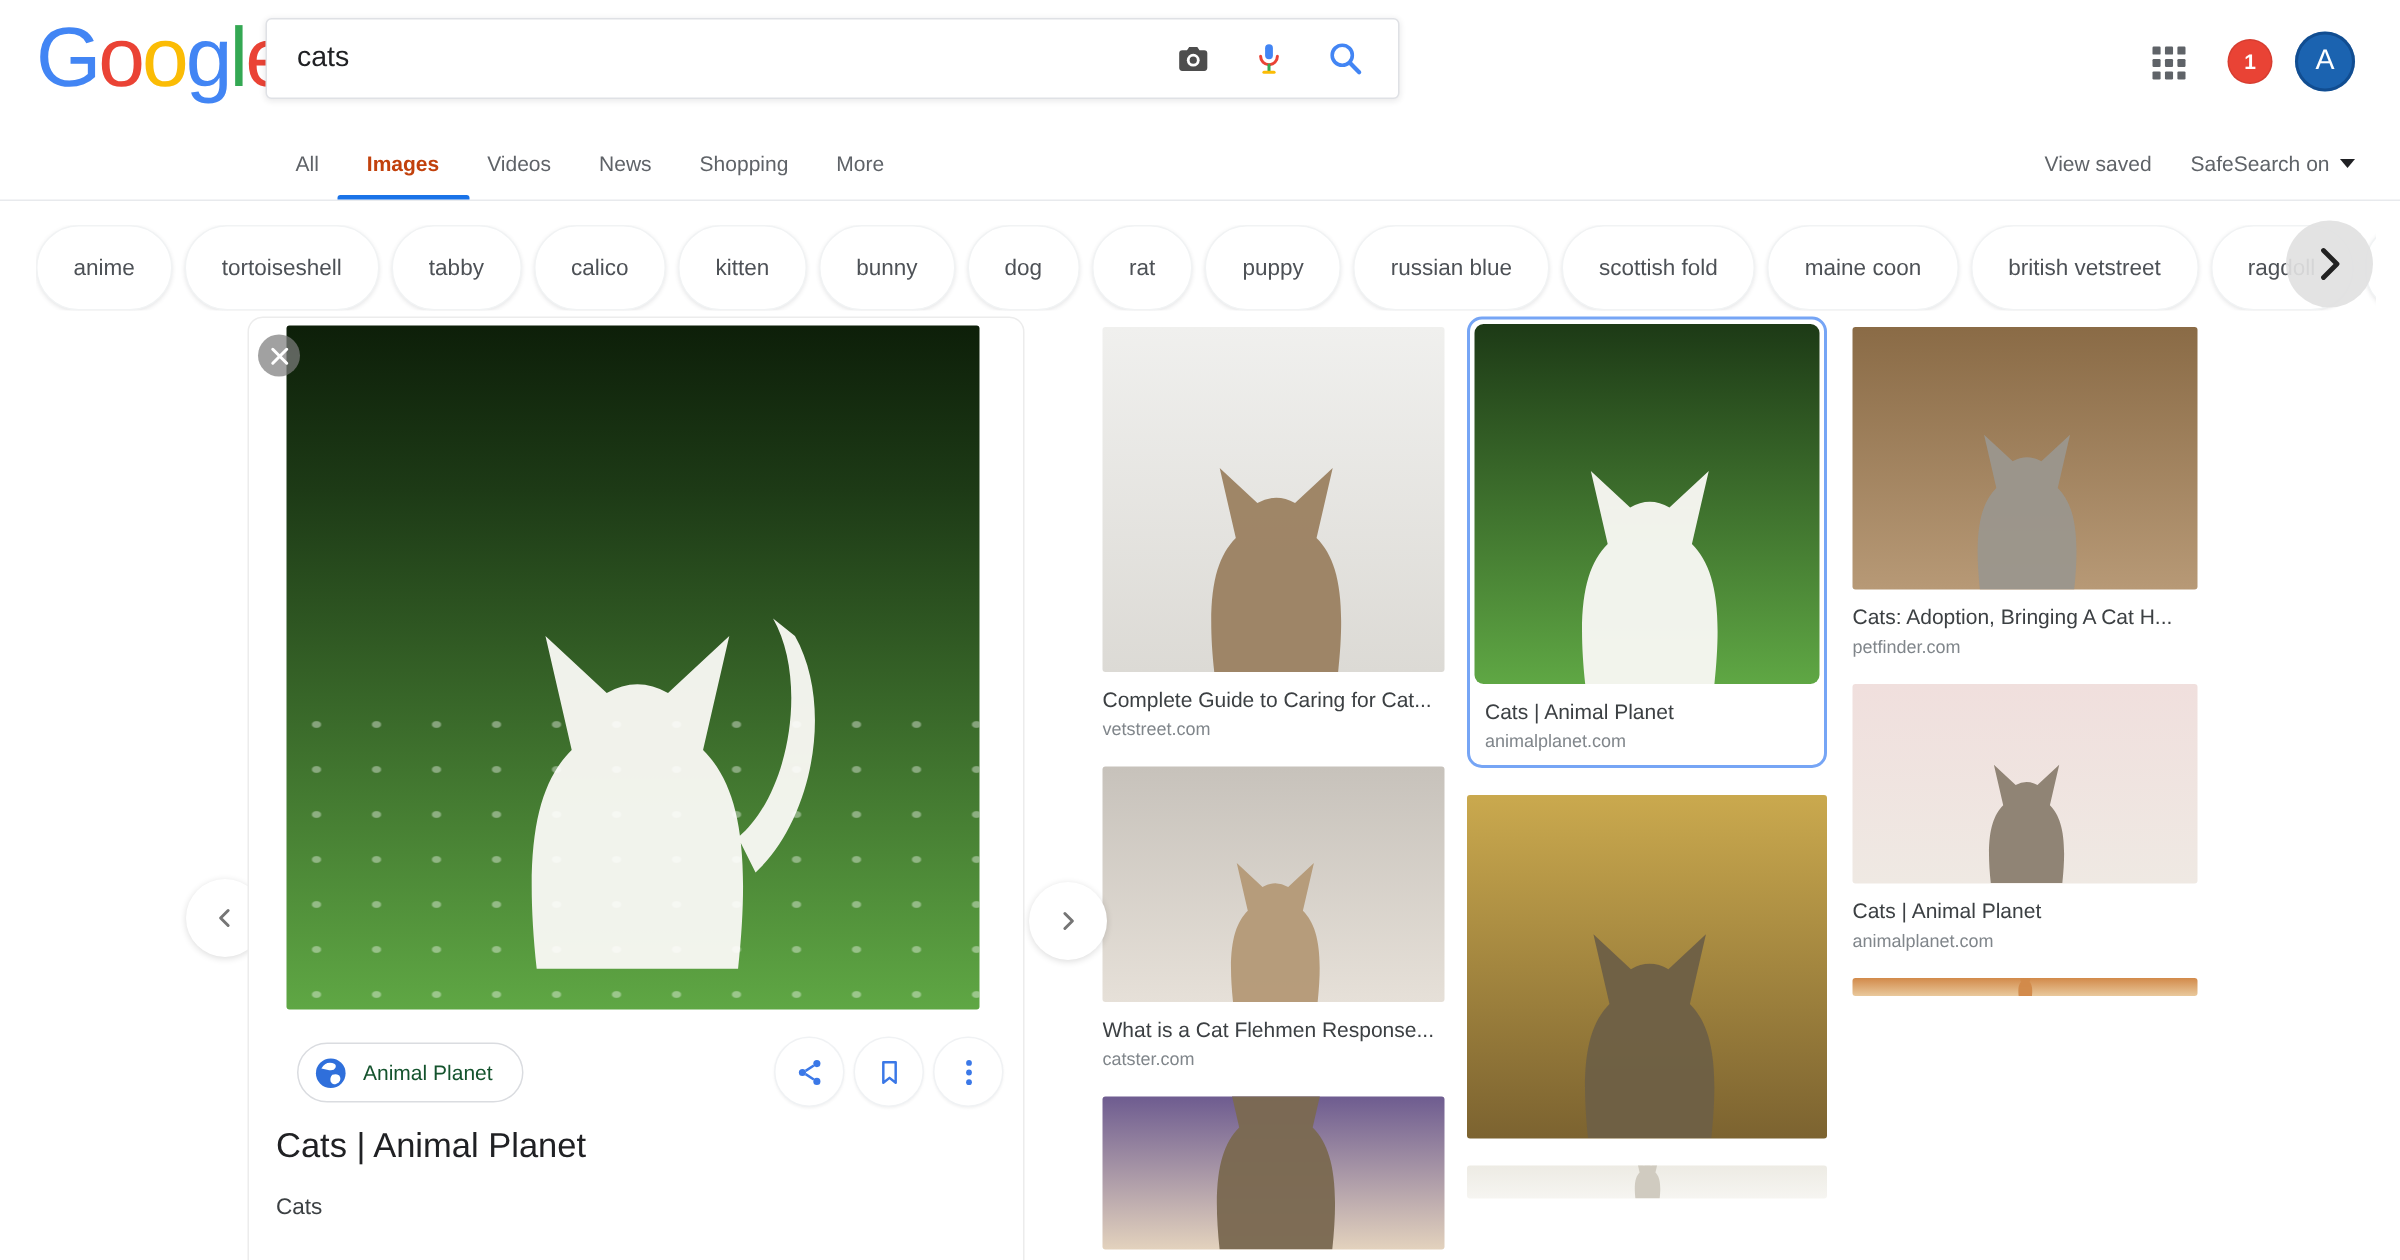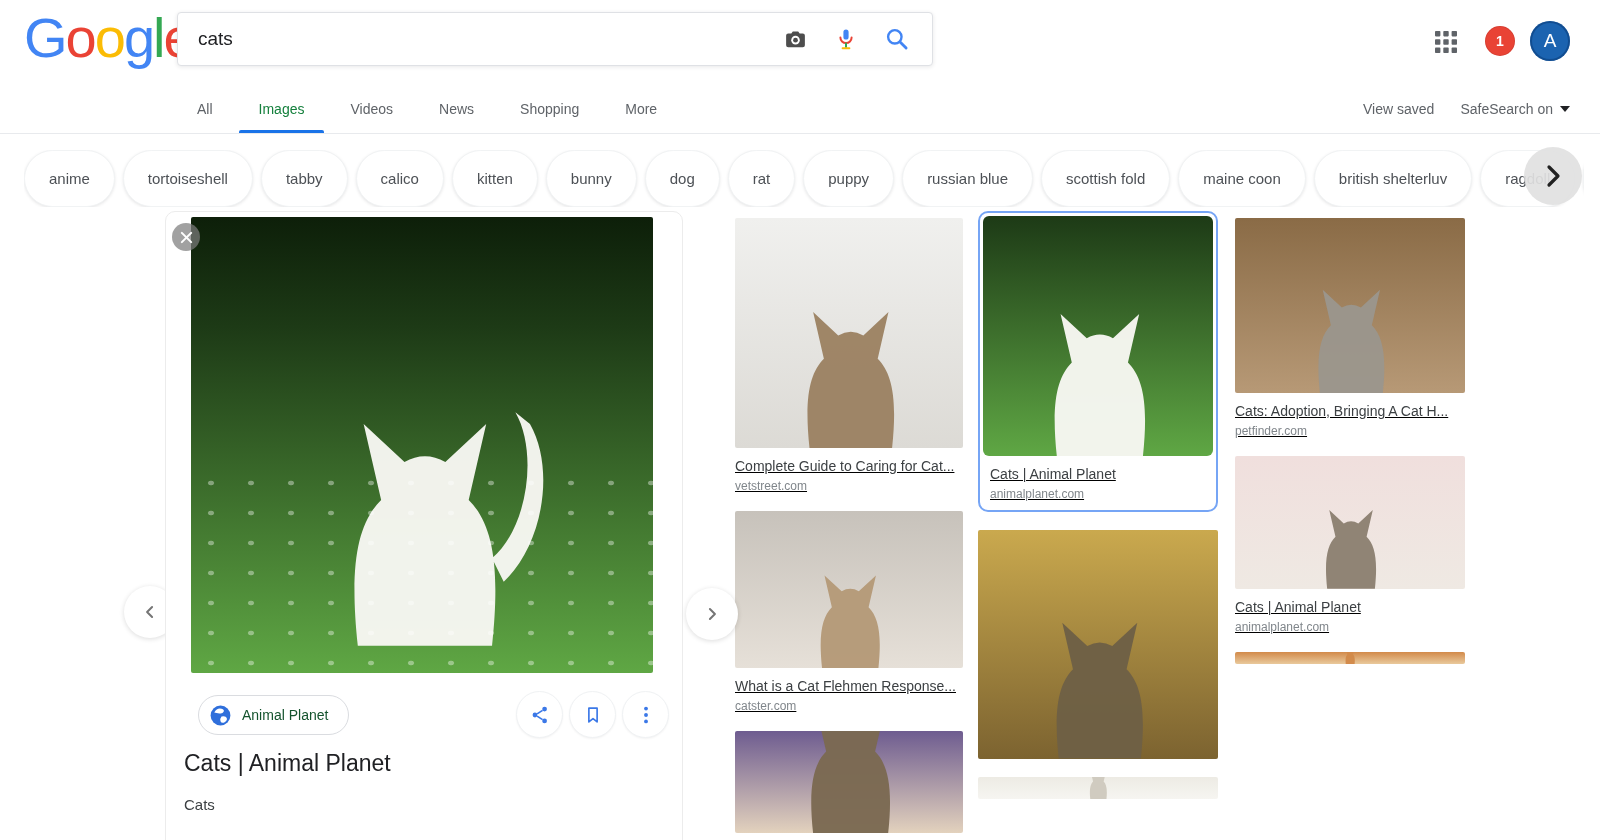--- a/index.html
+++ b/index.html
@@ -25,25 +25,25 @@
   .notif-badge { position:absolute; left:1485px; top:26px; width:30px; height:30px; border-radius:50%;
                  background:#e94335; color:#fff; font-size:14px; font-weight:bold;
                  display:flex; align-items:center; justify-content:center; cursor:pointer;
                  box-shadow:inset 0 0 0 1px rgba(0,0,0,.08); }
   .avatar { position:absolute; left:1530px; top:21px; width:40px; height:40px; border-radius:50%;
             background:#1b63b0; color:#fff; font-size:19px;
             display:flex; align-items:center; justify-content:center; cursor:pointer;
             box-shadow:inset 0 0 0 2px rgba(10,60,120,.55); }
 
   .tabs-row { position:absolute; left:195px; bottom:0; height:48px; display:flex;
-              align-items:stretch; gap:42px; }
+              align-items:stretch; gap:28px; }
   .tab { border:none; background:none; font-size:14px; color:#5f6368; cursor:pointer;
          position:relative; display:flex; align-items:center; padding:0 2px;
          font-family:"Liberation Sans", sans-serif; }
-  .tab.active { color:#15803d; font-weight:normal; }
+  .tab.active { color:#c2410c; font-weight:bold; }
   .tab.active::after { content:""; position:absolute; left:-18px; right:-18px; bottom:0;
                        height:3px; background:#1a73e8; border-radius:2px 2px 0 0; }
   .tabs-right { position:absolute; right:30px; bottom:0; height:48px; display:flex;
                 align-items:center; gap:26px; }
   .header-link { border:none; background:none; font-size:14px; color:#5f6368; cursor:pointer;
                  display:flex; align-items:center; gap:7px;
                  font-family:"Liberation Sans", sans-serif; }
   .caret-down { width:0; height:0; border-left:5px solid transparent;
                 border-right:5px solid transparent; border-top:6px solid #202124; }
 
@@ -88,21 +88,21 @@
                 border:none; box-shadow:0 1px 5px rgba(0,0,0,.14); cursor:pointer;
                 display:flex; align-items:center; justify-content:center; }
   .nav-prev { left:124px; top:586px; z-index:1; }
   .nav-next { left:686px; top:588px; z-index:3; }
 
   
   .grid-col { position:absolute; display:flex; flex-direction:column; }
   .grid-col-0 { left:735px; top:218px; width:228px;justify-content:flex-end; }
   .grid-col-1 { left:978px; top:211px; width:240px; }
   .grid-col-2 { left:1235px; top:218px; width:230px; }
-  .card { margin-bottom:18px; cursor:pointer;text-decoration:underline; }
+  .card { margin-bottom:18px; cursor:pointer; }
   .thumb { width:100%; border-radius:2px; position:relative; overflow:hidden; }
   .card-cap { padding-top:9px; }
   .card-title { font-size:14px; color:#3c4043; line-height:18px; white-space:nowrap;
                 overflow:hidden; }
   .card-domain { font-size:12px; color:#80868b; margin-top:4px; white-space:nowrap;
                  overflow:hidden; }
   .card.selected { border:2px solid #76a5f5; border-radius:10px; padding:3px 3px 9px; }
   .card.selected .thumb { border-radius:6px; }
   .card.selected .card-cap { padding:9px 0 0 7px; }
   .card.partial { margin-bottom:0; }
@@ -211,21 +211,21 @@
     <button class="chip">
       <span class="chip-label">russian blue</span>
     </button>
     <button class="chip">
       <span class="chip-label">scottish fold</span>
     </button>
     <button class="chip">
       <span class="chip-label">maine coon</span>
     </button>
     <button class="chip">
-      <span class="chip-label">british shelterluv</span>
+      <span class="chip-label">british vetstreet</span>
     </button>
     <button class="chip">
       <span class="chip-label">ragdoll</span>
     </button>
     <button class="chip"></button>
   </div>
 <button class="chips-next">
   <svg width="22" height="26" viewBox="0 0 22 26">
     <polyline points="7,4 16,13 7,22" fill="none" stroke="#212121" stroke-width="3.2" stroke-linecap="round" stroke-linejoin="round"></polyline>
   </svg>

